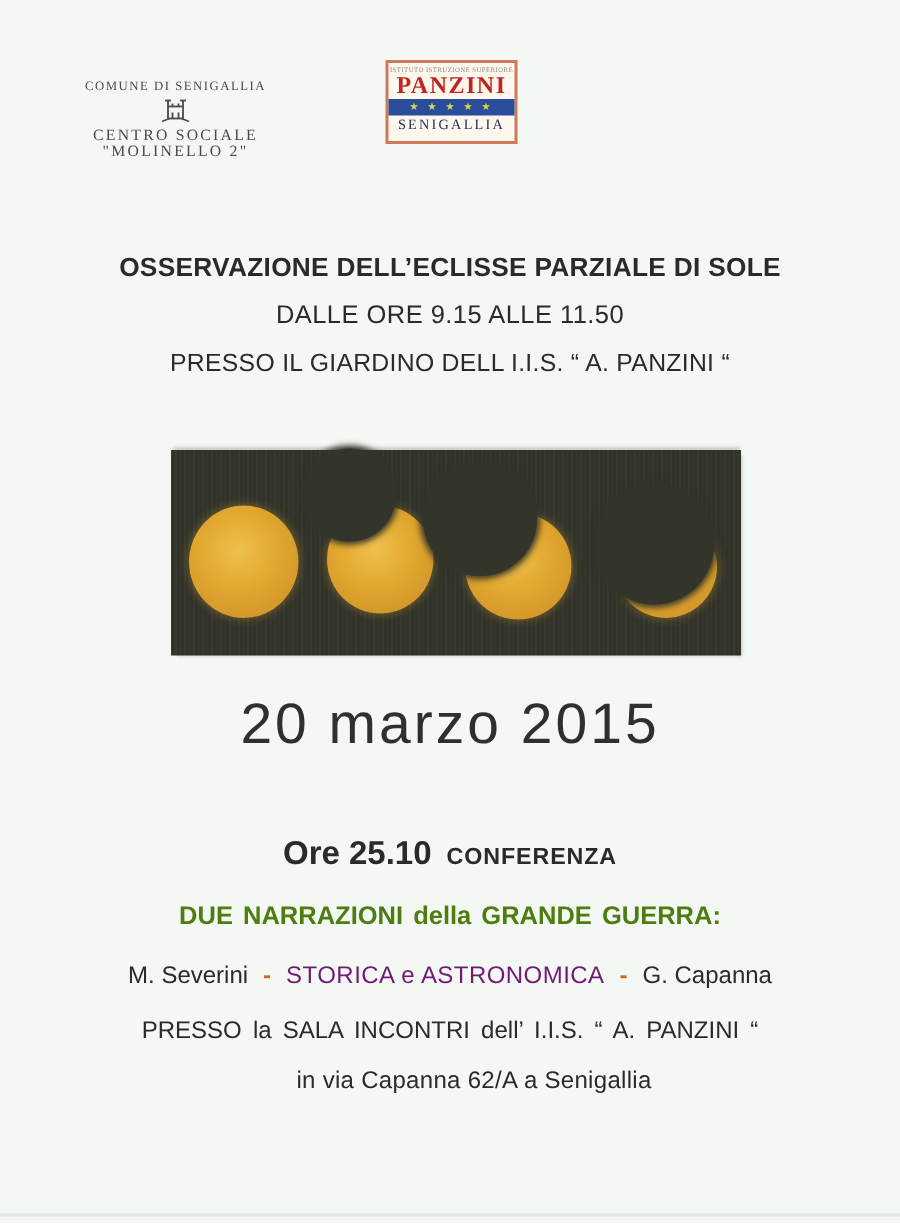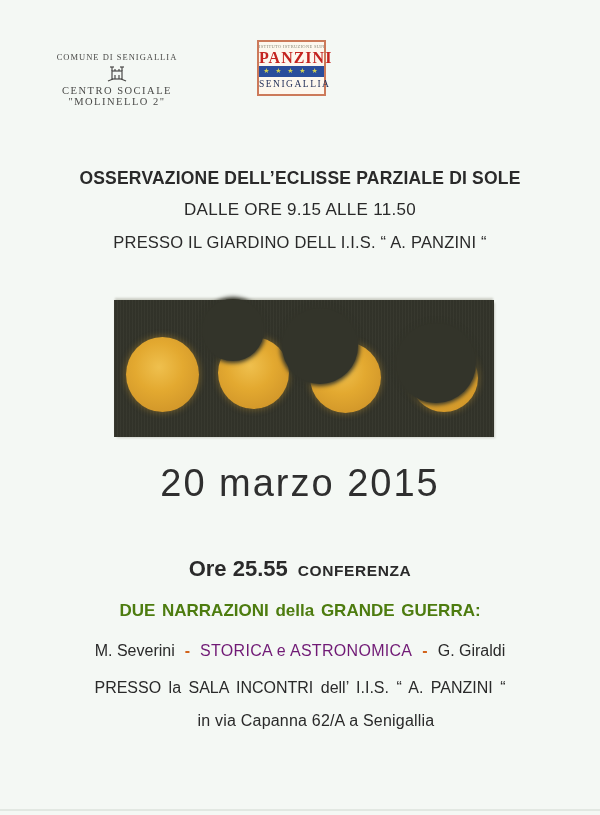--- a/index.html
+++ b/index.html
@@ -8,21 +8,21 @@
   .page::after{content:"";position:absolute;left:0;right:0;bottom:4px;height:2px;background:#e2e8e2;}
 
   
   .logo-comune{position:absolute;left:47px;top:52px;width:140px;text-align:center;
     font-family:"Liberation Serif",serif;color:#4a4a48;}
   .logo-comune .l1{font-size:8.5px;letter-spacing:1px;white-space:nowrap;}
   .logo-comune .emblem{margin:2px auto 1px;width:22px;height:20px;display:block;}
   .logo-comune .l2{font-size:10.5px;letter-spacing:1.5px;white-space:nowrap;}
   .logo-comune .l3{font-size:10.5px;letter-spacing:1.5px;white-space:nowrap;}
 
-  .logo-panzini{position:absolute;left:257px;top:40px;width:69px;height:56px;
+  .logo-panzini{position:absolute;left:257px;top:40px;width:88px;height:56px;
     background:#fdf7ee;border:2px solid #cc7a5a;box-sizing:border-box;text-align:center;
     font-family:"Liberation Serif",serif;}
   .logo-panzini .tiny{font-size:4.5px;color:#8a8a7a;margin-top:2px;white-space:nowrap;overflow:hidden;letter-spacing:.3px;}
   .logo-panzini .name{font-size:16px;font-weight:bold;color:#c42420;letter-spacing:1px;line-height:17px;}
   .logo-panzini .band{background:#2a4d9b;height:11px;line-height:11px;font-size:7px;color:#d8d44e;letter-spacing:2px;}
   .logo-panzini .city{font-size:9.5px;color:#1d2a55;letter-spacing:1.5px;line-height:14px;}
 
   .logo-astro{position:absolute;left:428px;top:50px;width:127px;height:60px;background:#cfe4ef;overflow:hidden;}
   .logo-astro .whitec{position:absolute;left:6px;top:5px;width:50px;height:50px;border-radius:50%;background:#f6fbfd;}
   .logo-astro .bluec{position:absolute;left:14px;top:6px;width:48px;height:48px;border-radius:50%;
@@ -117,25 +117,25 @@
         <div class="moon"></div>
       </div>
     <div class="sun s4">
         <div class="moon"></div>
       </div>
   </div>
 
   <div class="center date">20 marzo 2015</div>
 
   <div class="center oreline">
-    <span class="ore">Ore 25.55</span><span class="conf">CONFERENZA</span>
+    <span class="ore">Ore 25.10</span><span class="conf">CONFERENZA</span>
   </div>
 
   <div class="center theme">DUE NARRAZIONI della GRANDE GUERRA:</div>
 
   <div class="center speakers">
-    <span>M. Severini</span><span class="dash">-</span><span class="topic">STORICA e ASTRONOMICA</span><span class="dash">-</span><span>G. Giraldi</span>
+    <span>M. Severini</span><span class="dash">-</span><span class="topic">STORICA e ASTRONOMICA</span><span class="dash">-</span><span>G. Capanna</span>
   </div>
 
   <div class="center venue">PRESSO  la  SALA INCONTRI  dell’ I.I.S. “ A. PANZINI “</div>
   <div class="center address">in via Capanna 62/A  a Senigallia</div>
 
 </div>
 
 </body></html>

